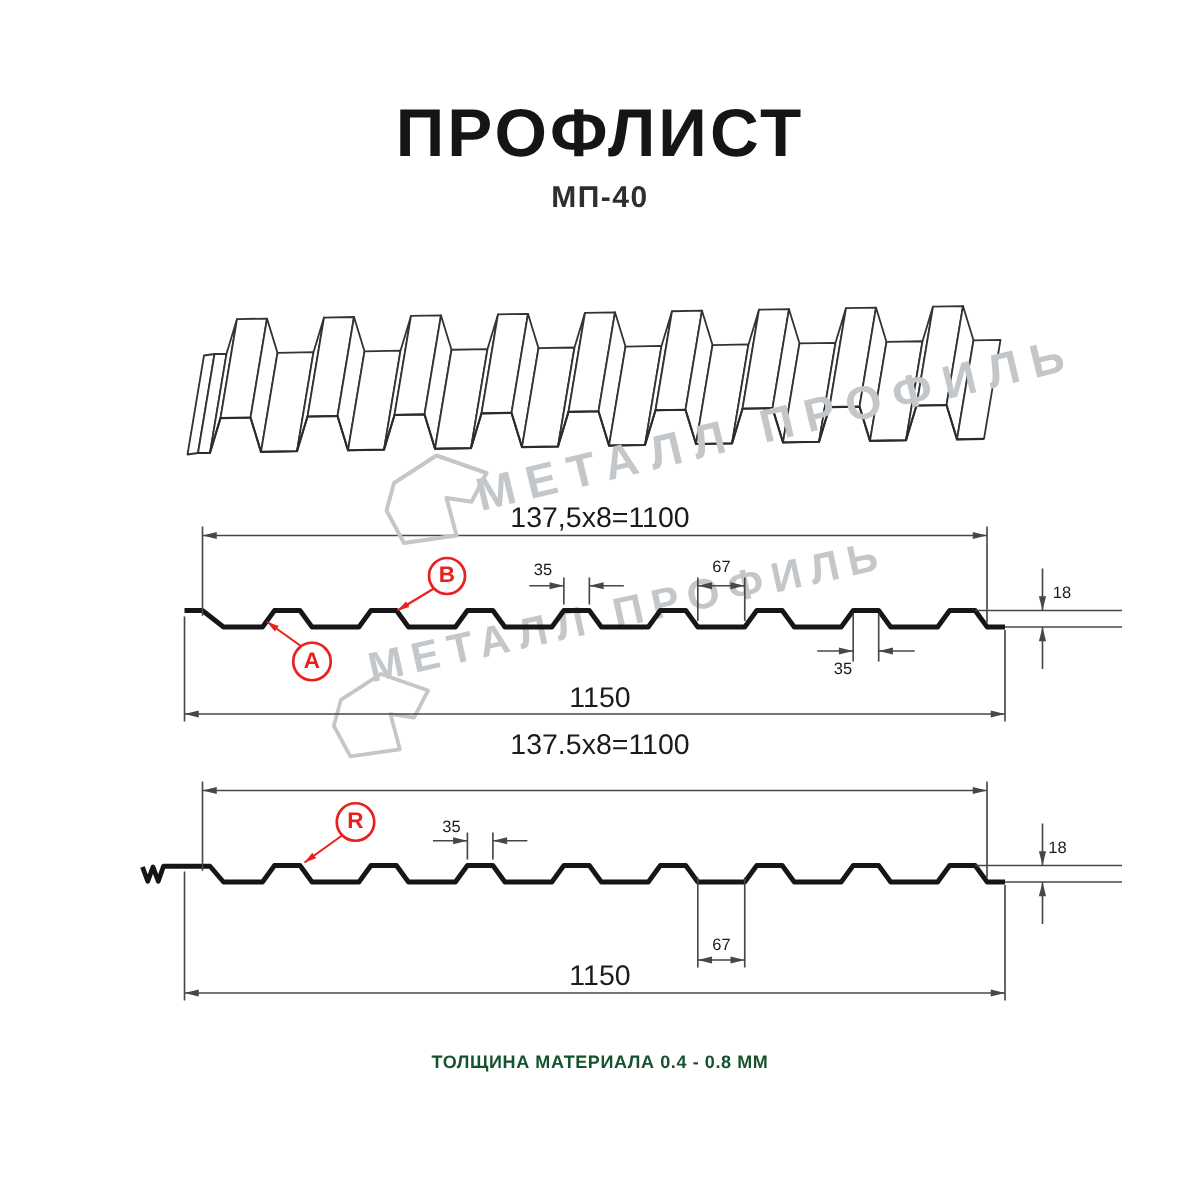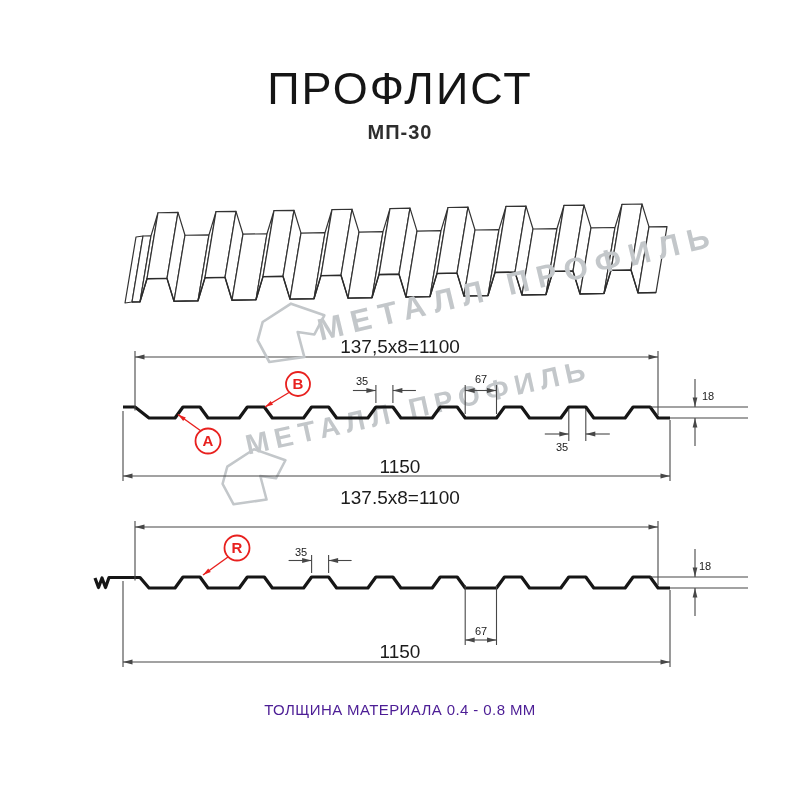--- a/index.html
+++ b/index.html
@@ -2,23 +2,23 @@
 <html><head>
 <meta charset="utf-8">
 <style>
   html,body{margin:0;padding:0}
   body{
     width:800px;height:800px;position:relative;background:#ffffff;
     font-family:"Liberation Sans",sans-serif;overflow:hidden;
   }
   .abs{position:absolute}
   .ctr{position:absolute;left:0;right:0;text-align:center}
-  .page-title{top:63px;font-size:45px;font-weight:400;letter-spacing:2px;color:#151515}
+  .page-title{top:63px;font-size:45px;font-weight:700;letter-spacing:2px;color:#151515}
   .page-subtitle{top:121px;font-size:20px;font-weight:600;letter-spacing:1px;color:#2e2e2e}
-  .footer-note{top:701px;font-size:15px;font-weight:400;letter-spacing:.4px;color:#4c1d95}
+  .footer-note{top:701px;font-size:12px;font-weight:700;letter-spacing:.4px;color:#14532d}
   .dim{
     position:absolute;transform:translate(-50%,-50%);
     font-size:11px;color:#1b1b1b;white-space:nowrap;line-height:1;
   }
   .dim.big{font-size:19px}
   .cl{ 
     position:absolute;transform:translate(-50%,-52%);
     font-size:15px;font-weight:700;color:#e8201e;line-height:1;
   }
   .wm-text{
@@ -27,21 +27,21 @@
   }
   #wm1-text{left:318px;top:315px;font-size:31px;letter-spacing:8px;transform:rotate(-13.5deg)}
   #wm2-text{left:246px;top:432px;font-size:28px;letter-spacing:6px;transform:rotate(-12.5deg)}
   #main-svg{left:0;top:0;z-index:2}
   .z1{z-index:1}.z3{z-index:3}.z4{z-index:4}
 </style>
 </head>
 <body>
 
 <div class="ctr page-title z4">ПРОФЛИСТ</div>
-<div class="ctr page-subtitle z4">МП-30</div>
+<div class="ctr page-subtitle z4">МП-40</div>
 <div class="ctr footer-note z4">ТОЛЩИНА МАТЕРИАЛА 0.4 - 0.8 ММ</div>
 
 <div id="wm2-text" class="wm-text z1">МЕТАЛЛ ПРОФИЛЬ</div>
 <svg id="wm2-logo" class="abs z1" style="left:214px;top:443px" width="80" height="66" viewBox="0 0 100 84">
   <path d="M16 30 L50 8 L90 22 L78 45 L58 42 L66 72 L24 78 L10 52 Z" fill="none" stroke="#c3c7ca" stroke-width="3.2" stroke-linejoin="round"></path>
 </svg>
 
 <svg id="main-svg" class="abs" width="800" height="800" viewBox="0 0 800 800">
     <polygon points="132,302 143,236 136,237 125,303" fill="#ffffff" stroke="#333333" stroke-width="1.2" stroke-linejoin="round"></polygon>
     <polygon points="132,302 140,301.856 151,235.856 143,236" fill="#ffffff" stroke="#333333" stroke-width="1.2" stroke-linejoin="round"></polygon>

